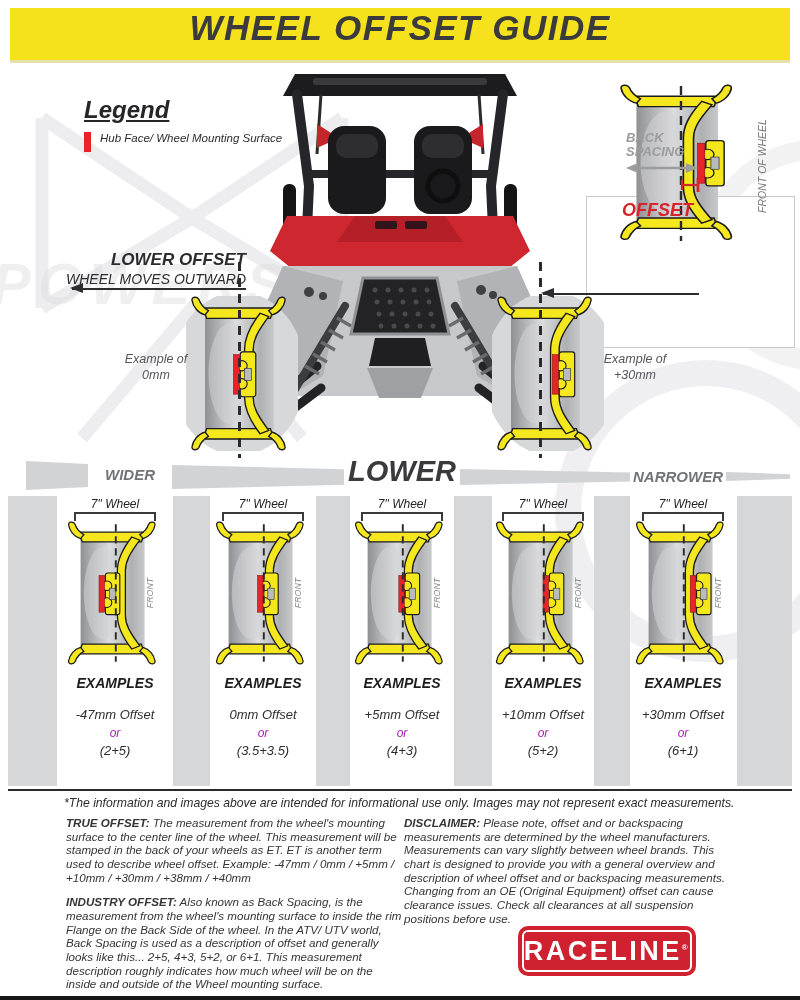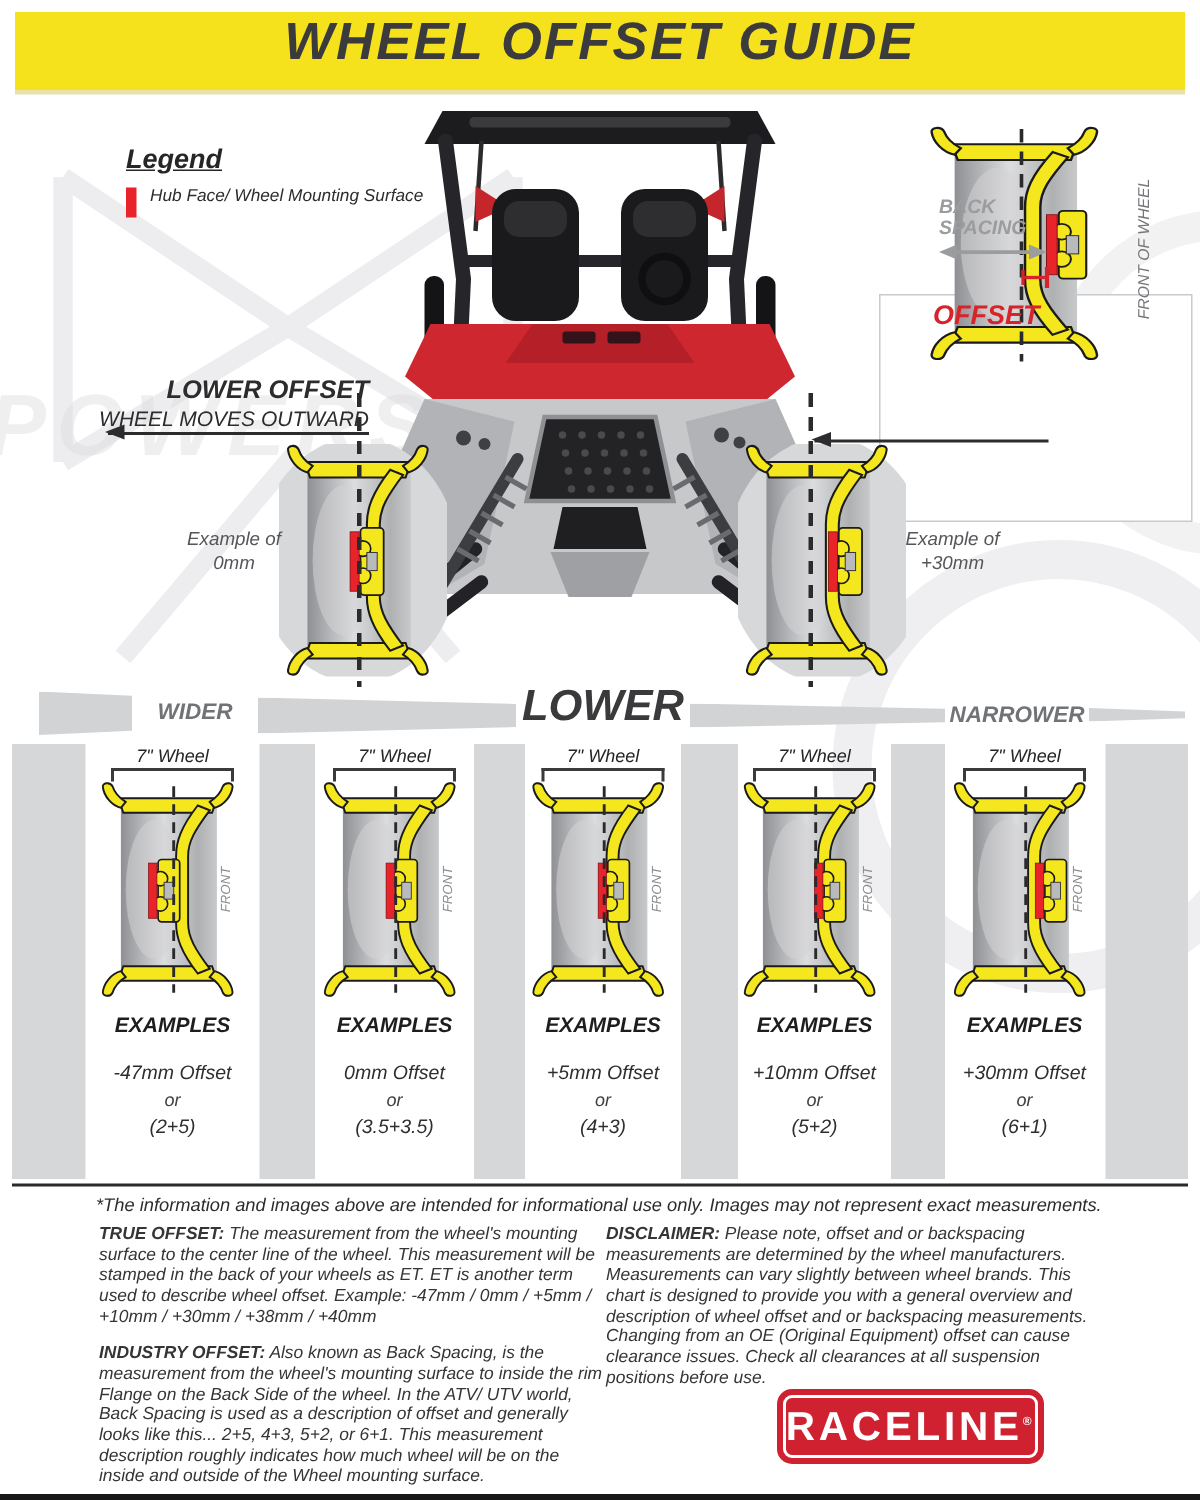--- a/index.html
+++ b/index.html
@@ -15,21 +15,21 @@
     border:20px solid #eceded;border-radius:50%;opacity:.7;}
   .wm-hex{position:absolute;left:12px;top:58px;z-index:0;opacity:.5;}
   
   .banner{position:absolute;left:10px;top:8px;width:780px;height:52px;background:#f5e21d;
     display:flex;align-items:flex-start;justify-content:center;z-index:3;
     box-shadow:0 3px 0 rgba(190,170,20,.35);}
   .banner h1{margin:0;font-size:35px;font-weight:900;font-style:italic;letter-spacing:1.5px;
     color:#3b3b3d;}
   
   .legend{position:absolute;left:84px;top:96px;z-index:6;}
-  .legend-title{font-size:18px;font-style:italic;font-weight:bold;text-decoration:underline;color:#262628;margin-bottom:8px;}
+  .legend-title{font-size:24px;font-style:italic;font-weight:bold;text-decoration:underline;color:#262628;margin-bottom:8px;}
   .legend-item{display:flex;align-items:flex-start;gap:9px;margin-bottom:6px;font-size:11.5px;font-style:italic;color:#2c2c2e;}
   .sw-hub{width:7px;height:20px;background:#e8232a;}
   .sw-dash{width:3px;height:20px;background:repeating-linear-gradient(to bottom,#2b2b2d 0 4px,transparent 4px 8px);}
   
   .dir{position:absolute;z-index:6;color:#2c2c2e;}
   .dir .t1{font-size:17px;font-weight:bold;font-style:italic;}
   .dir .t2{font-size:14px;font-style:italic;margin-top:1px;}
   .dir-left{left:32px;top:250px;width:214px;text-align:right;}
   .dir-right{left:552px;top:253px;width:210px;text-align:left;}
   .arrow{position:absolute;height:0;border-top:2.5px solid #2c2c2e;z-index:6;}
@@ -56,21 +56,21 @@
   .stance-title{left:348px;top:455px;width:108px;font-size:29px;color:#3a3a3c;}
   .narrower{left:632px;top:468px;width:92px;font-size:15px;color:#717376;}
   
   .band{position:absolute;top:496px;height:290px;background:#d6d7d9;z-index:1;}
   .col{position:absolute;top:497px;width:116px;height:288px;z-index:3;text-align:center;}
   .size-lab{font-size:12px;font-style:italic;color:#242426;}
   .size-bracket{width:78px;height:7px;margin:1px auto 0;border:2px solid #3a3a3c;border-bottom:none;}
   .col svg{display:block;margin:0 auto;}
   .ex-lab{font-size:14px;font-weight:bold;font-style:italic;color:#1d1d1f;margin-top:10px;}
   .off-lab{font-size:13px;font-style:italic;color:#2e2e30;margin-top:16px;}
-  .or-lab{font-size:12px;font-style:italic;color:#404040;margin-top:4px;}
+  .or-lab{font-size:12px;font-style:italic;color:#a21caf;margin-top:4px;}
   .bs-lab{font-size:13px;font-style:italic;color:#2e2e30;margin-top:3px;}
   
   .rule{position:absolute;left:8px;top:789px;width:784px;height:2px;background:#2a2a2c;z-index:3;}
   .footnote{position:absolute;left:64px;top:796px;width:676px;z-index:3;
     font-size:12.2px;font-style:italic;color:#2d2d2f;}
   .defs{position:absolute;top:816px;width:338px;z-index:3;font-size:11.6px;font-style:italic;
     color:#353537;line-height:1.18;text-align:left;}
   .defs p{margin:0 0 11px 0;}
   .defs strong{font-weight:900;}
   .defs-left{left:66px;}

